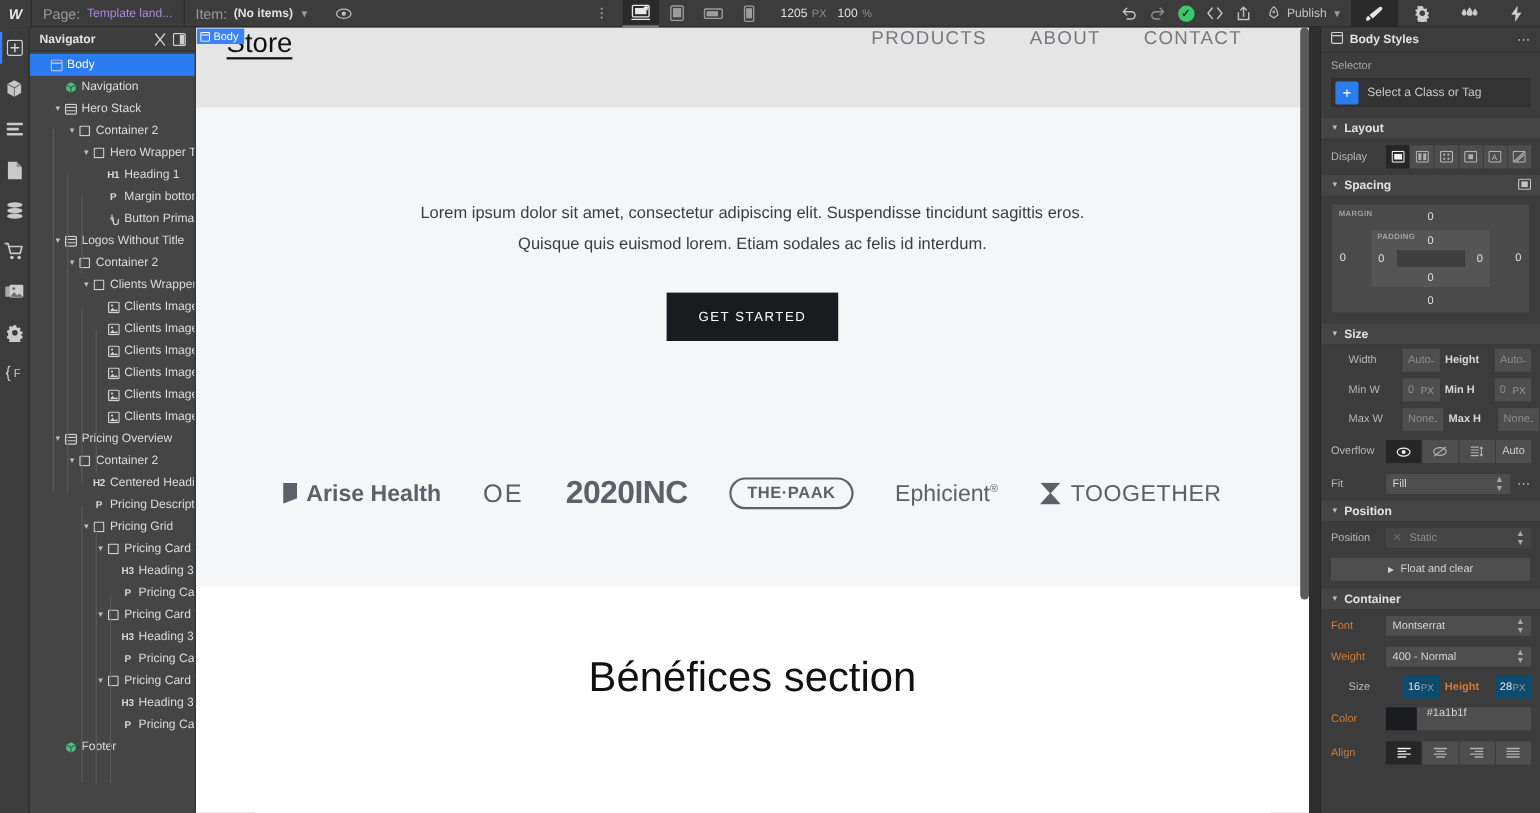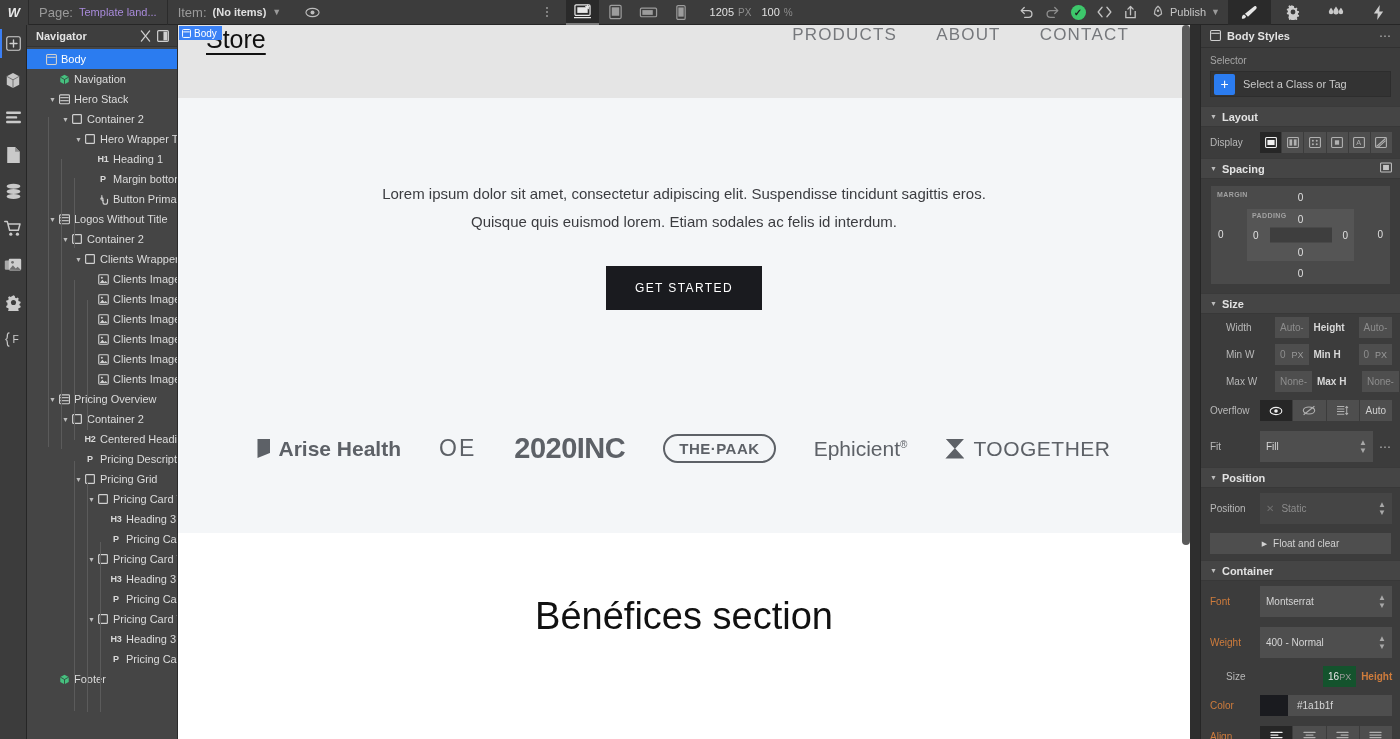--- a/index.html
+++ b/index.html
@@ -246,33 +246,33 @@
   .bm-num { position: absolute; font-size: 10px; color: #e0e0e0; }
   .sp-unit { font-size: 9px; color: #9a9a9a; }
   .sp-halfrow { display: flex; align-items: center; padding: 3px 8px 3px 25px; gap: 5px; }
   .sp-half-lbl { font-size: 10px; color: #b8b8b8; width: 44px; flex: 0 0 44px; }
   .sp-half-lbl2 { font-size: 10px; color: #d8d8d8; font-weight: bold; width: 40px; flex: 0 0 40px; text-align: left; }
   .sp-half-lbl2.orange { color: #cf7c3c; }
   .sp-half-in {
     width: 63px; height: 21px; background: #4e4e4e; display: flex; align-items: center;
     padding: 0 5px; font-size: 10px; color: #cfcfcf; justify-content: space-between;
   }
-  .sp-half-in.dark { background: #14532d; color: #e8e8e8; margin-left: 48px; }
+  .sp-half-in.dark { background: #0c4a6e; color: #e8e8e8; }
   .sp-half-in.ph { color: #8d8d8d; }
   .sp-select {
-    flex: 1; height: 31px; background: #4e4e4e; display: flex; align-items: center;
+    flex: 1; height: 18px; background: #4e4e4e; display: flex; align-items: center;
     padding: 0 6px; font-size: 10px; color: #d5d5d5; justify-content: space-between;
   }
   .sp-select.muted { background: #454545; color: #8d8d8d; }
   .sp-float {
     margin: 4px 9px 6px; height: 21px; background: #4e4e4e; display: flex;
     align-items: center; justify-content: center; gap: 6px; font-size: 10px; color: #d2d2d2;
   }
   .sp-color-field {
-    flex: 1; height: 21px; background: #4e4e4e; display: flex; align-items: center;
+    flex: 1; height: 21px; background: #4e4e4e; display: flex; 
   }
   .sp-swatch { width: 28px; height: 21px; background: #1a1b1f; }
   .sp-color-txt { font-size: 10px; color: #d8d8d8; padding-left: 9px; }
   .arrows { font-size: 8px; color: #a8a8a8; line-height: 1; }
 </style>
 </head>
 <body>
 
 <div class="app">
 

